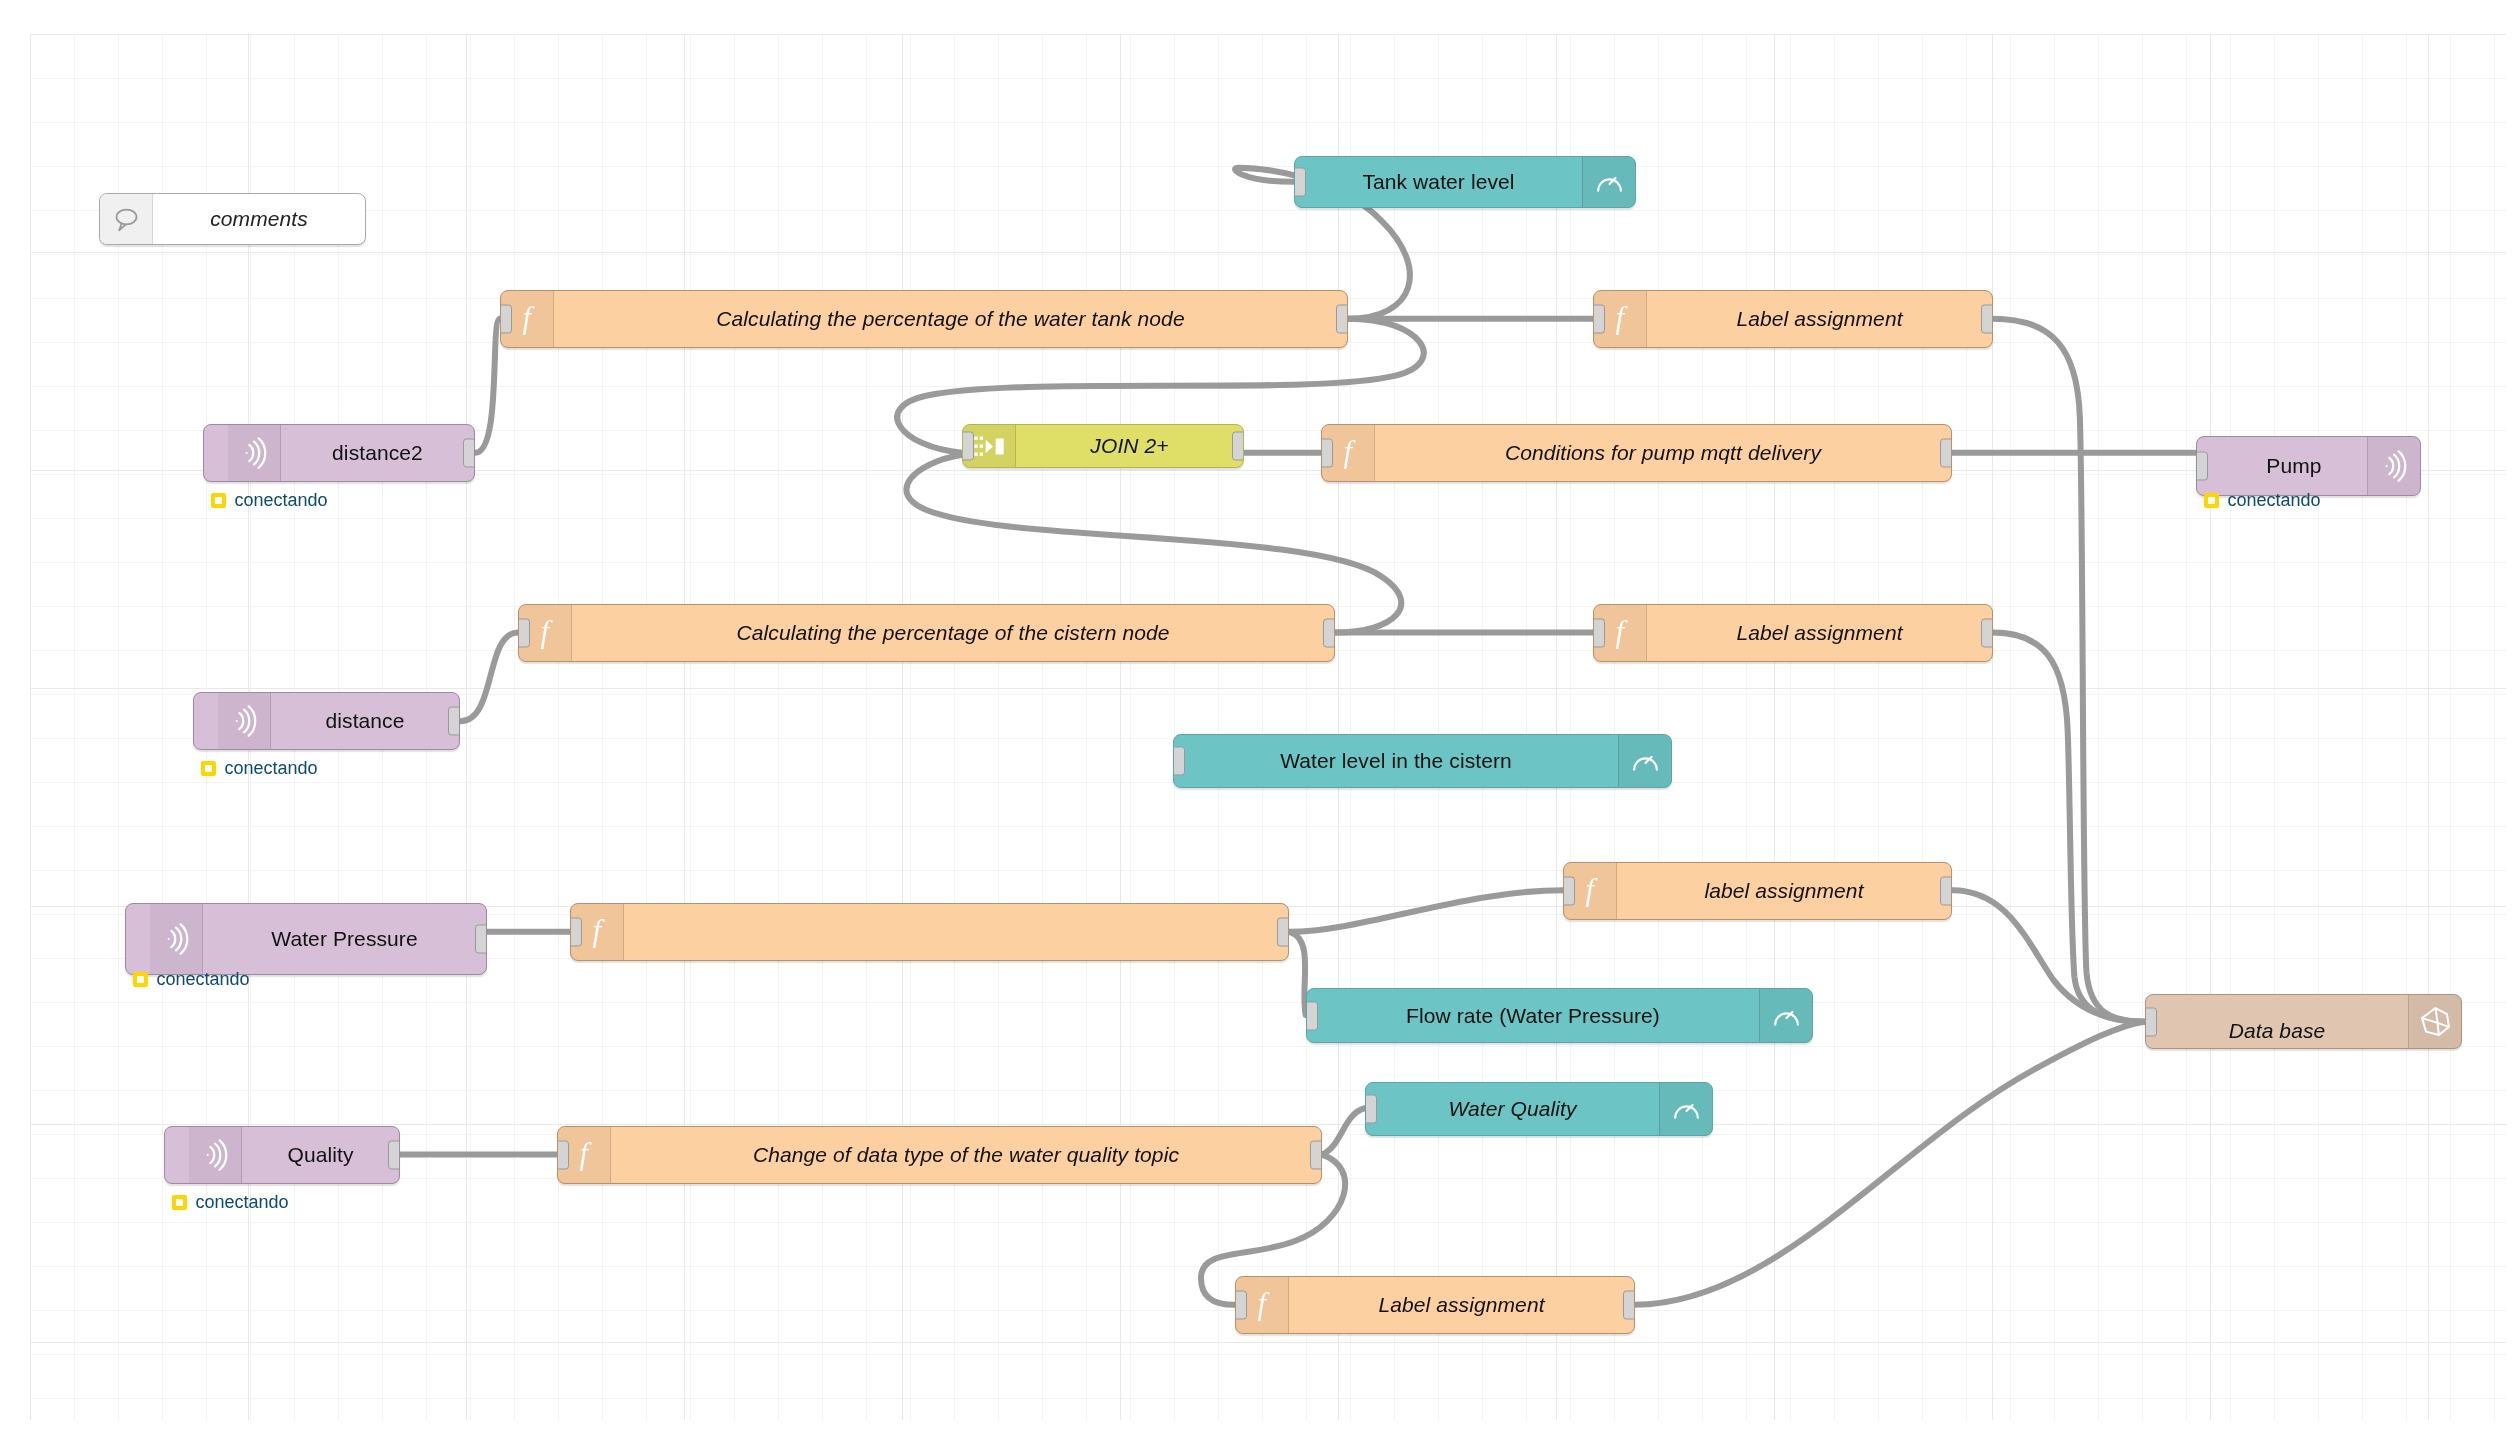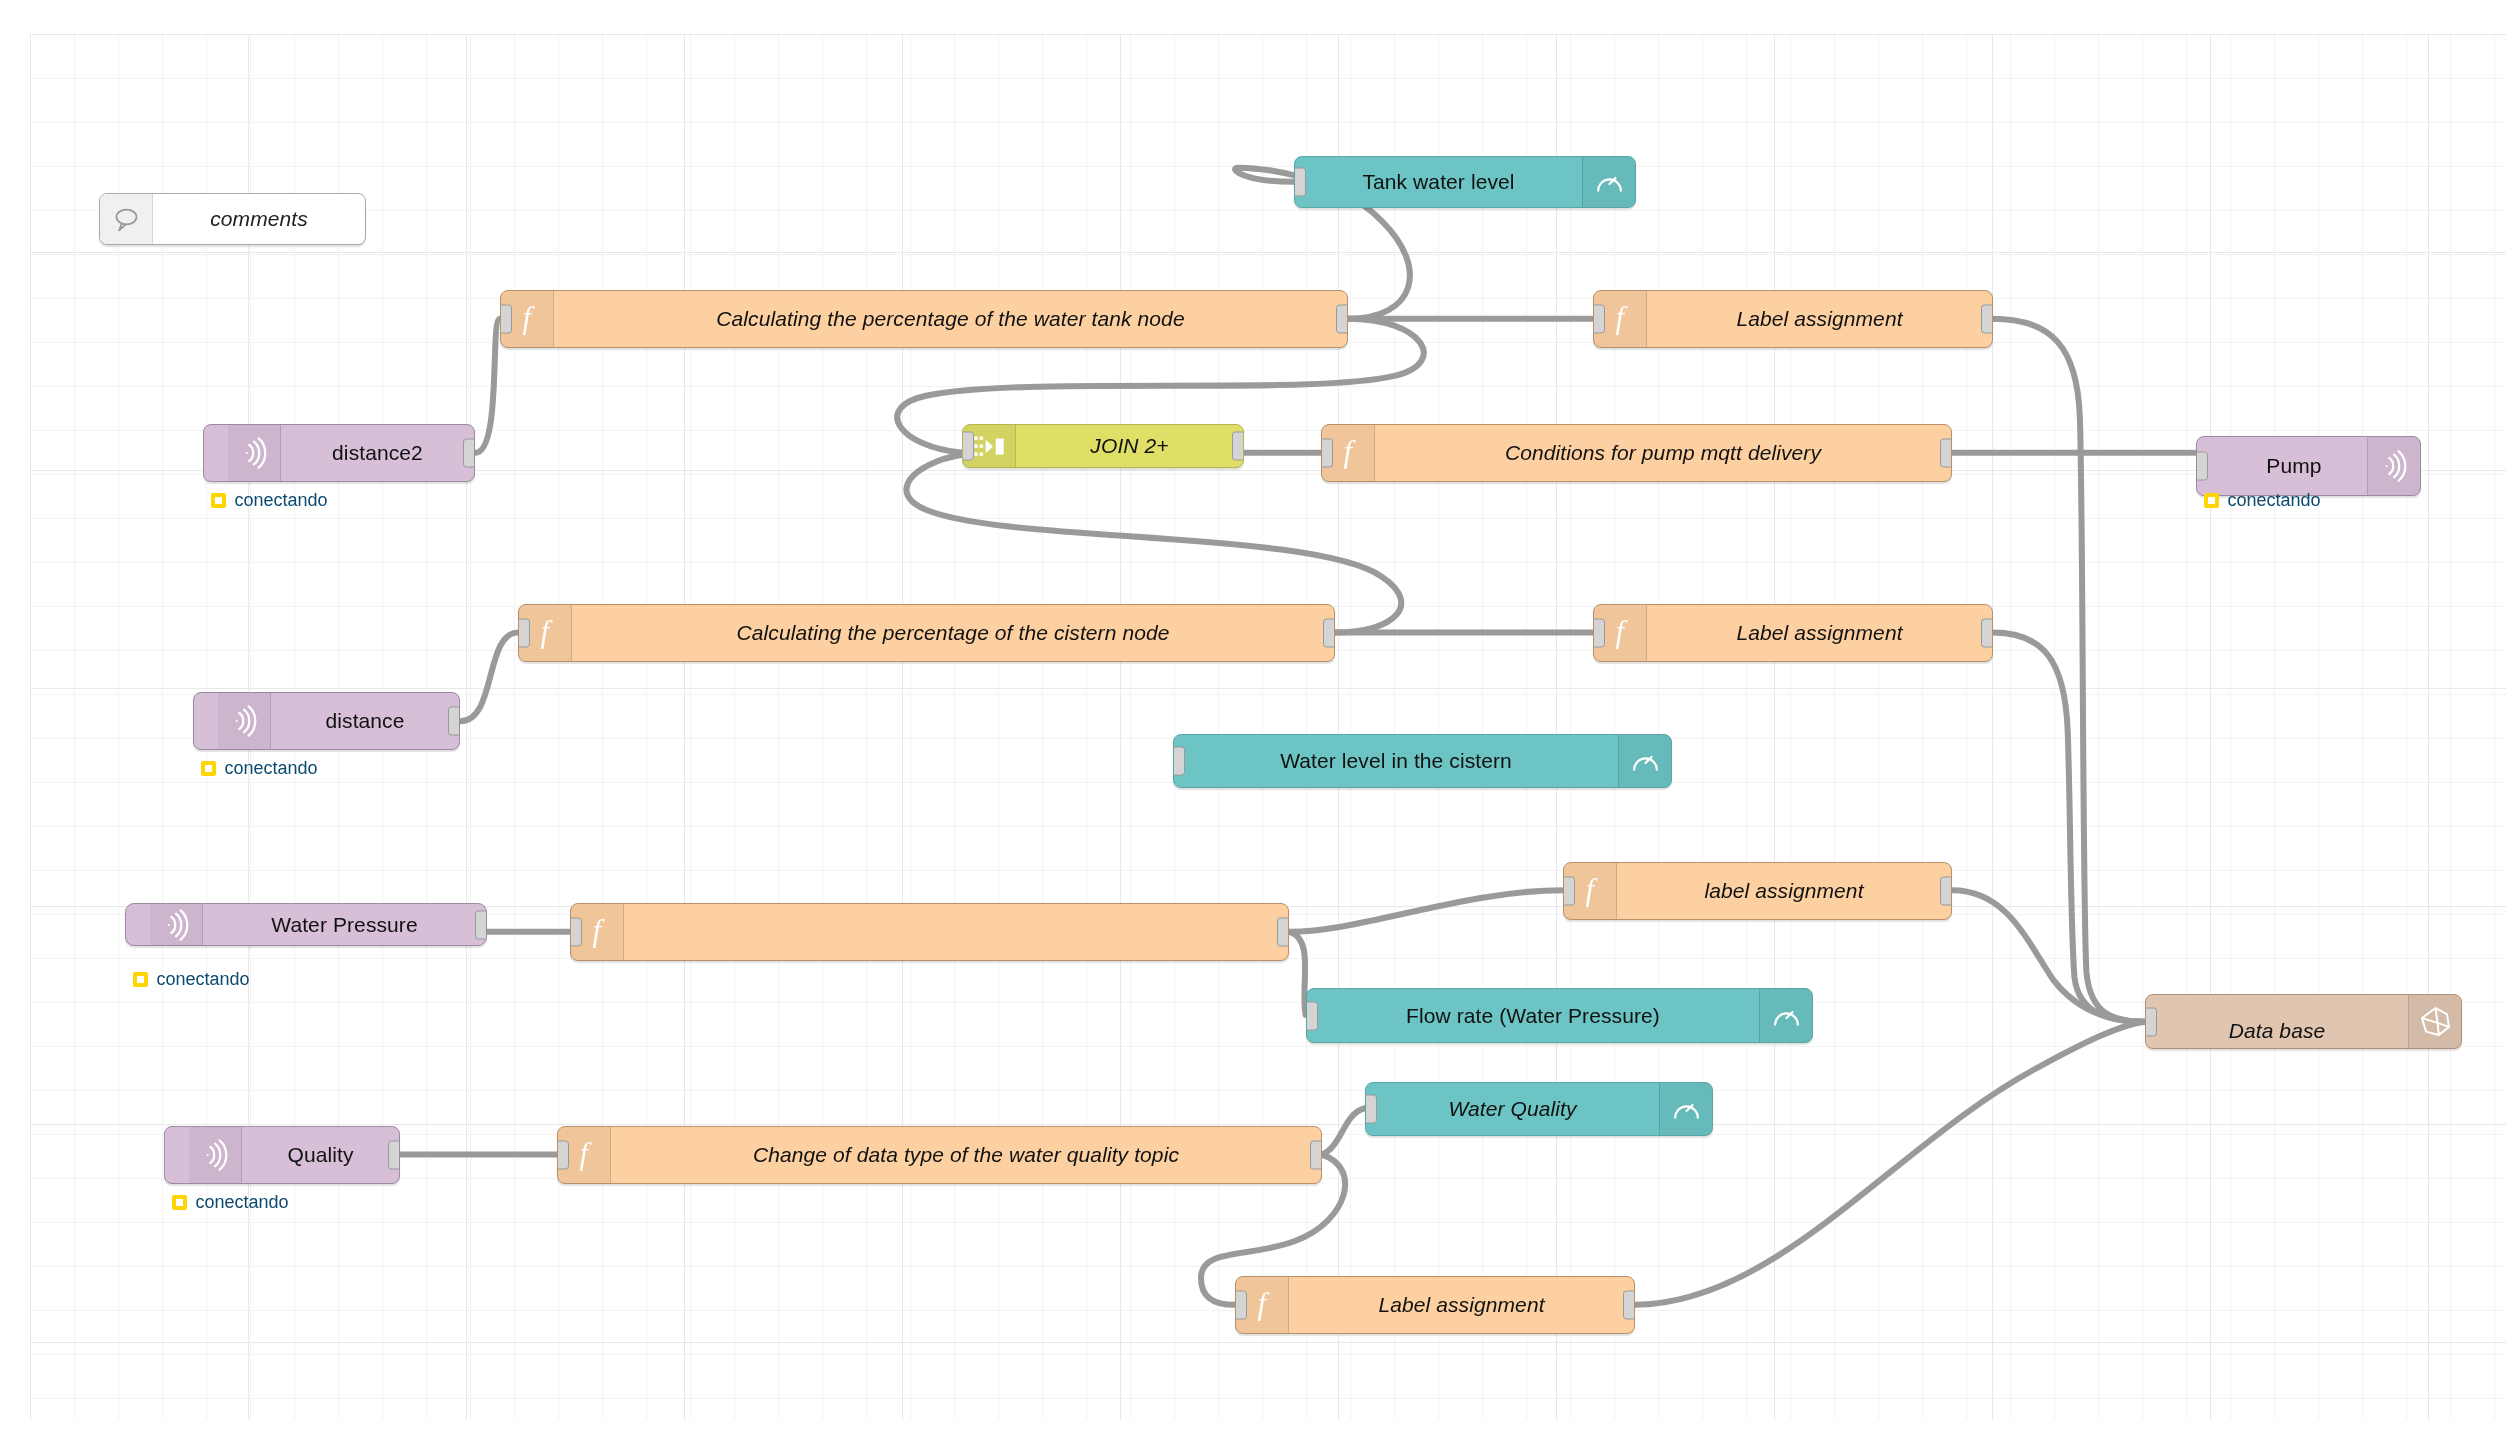--- a/index.html
+++ b/index.html
@@ -350,21 +350,21 @@
         <div class="iconbox right">
           <svg class="ico" width="31" height="28" viewBox="0 0 46 42">
             <g fill="none" stroke="#fff" stroke-width="3.2" stroke-linecap="round">
               <path d="M6 34 A 17 17 0 1 1 40 34"></path>
               <path d="M23 24 L 32 15"></path>
             </g>
           </svg>
         </div>
         <div class="port in"></div>
       </div>
-      <div class="node n-mqtt" style="left: 125px; top: 903px; width: 362px; height: 43px; border-radius: 9px;">
+      <div class="node n-mqtt" style="left: 125px; top: 903px; width: 362px; height: 72px;">
         <div class="iconbox left">
           <svg class="ico" width="28" height="32" viewBox="0 0 42 48">
             <g fill="none" stroke="#fff" stroke-width="3.4" stroke-linecap="round">
               <path d="M14 12 A 12 14 0 0 1 14 36"></path>
               <path d="M21 7 A 19 21 0 0 1 21 41"></path>
               <path d="M28 2 A 26 28 0 0 1 28 46"></path>
               <circle cx="10" cy="24" r="1.6" fill="#fff" stroke="none"></circle>
             </g>
           </svg>
         </div>

